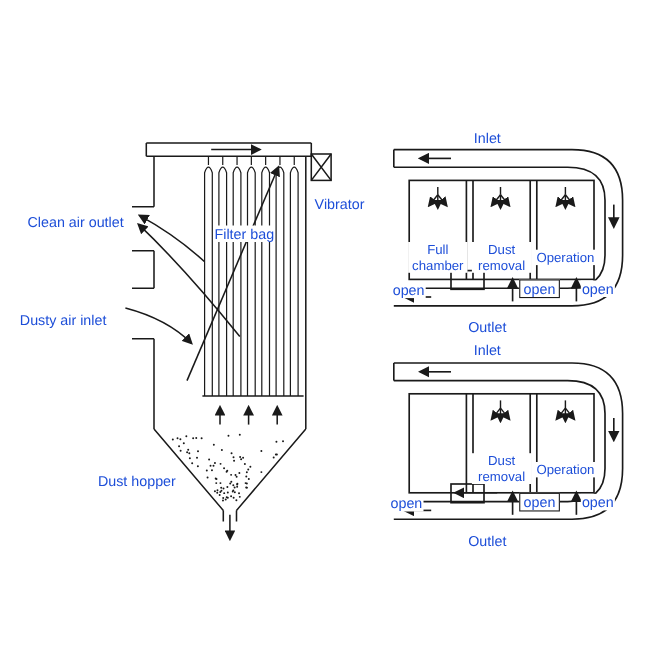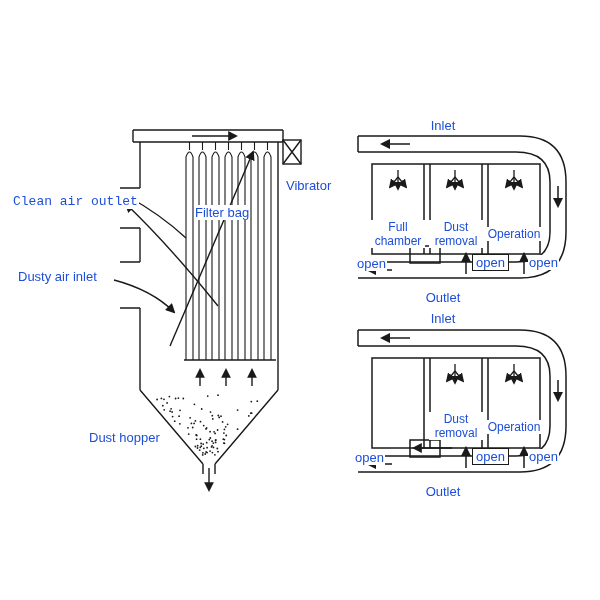--- a/index.html
+++ b/index.html
@@ -208,22 +208,22 @@
     </g>
 
     <g transform="translate(0,330)">
       <use href="#manifold-base"></use>
       <use href="#crowfoot" x="455" y="34"></use>
       <use href="#crowfoot" x="514" y="34"></use>
       <path d="M452,118 H414" stroke="#1a1a1a" fill="none" stroke-width="1.4" marker-end="url(#ah)"></path>
     </g>
   </svg>
 
-  <div class="label" style="left:12px; top:194px;font-family:Liberation Mono, monospace;">Clean air outlet</div>
-  <div class="label" style="left:17px; top:269px;">Dusty air inlet</div>
+  <div class="label" style="left:24px; top:194px;">Clean air outlet</div>
+  <div class="label" style="left:17px; top:283px;">Dusty air inlet</div>
   <div class="label" style="left:194px; top:205px;">Filter bag</div>
   <div class="label" style="left:285px; top:178px;">Vibrator</div>
   <div class="label" style="left:88px; top:430px;">Dust hopper</div>
 
   <div class="label ctr" style="left:413px; top:118px; width:60px;">Inlet</div>
   <div class="label wrap sm" style="left:371px; top:196px; width:54px;">Full chamber</div>
   <div class="label wrap sm" style="left:429px; top:196px; width:54px;">Dust removal</div>
   <div class="label wrap sm" style="left:486px; top:203px; width:56px;">Operation</div>
   <div class="label" style="left:356px; top:256px;">open</div>
   <div class="label boxed" style="left:472px; top:254px;">open</div>

